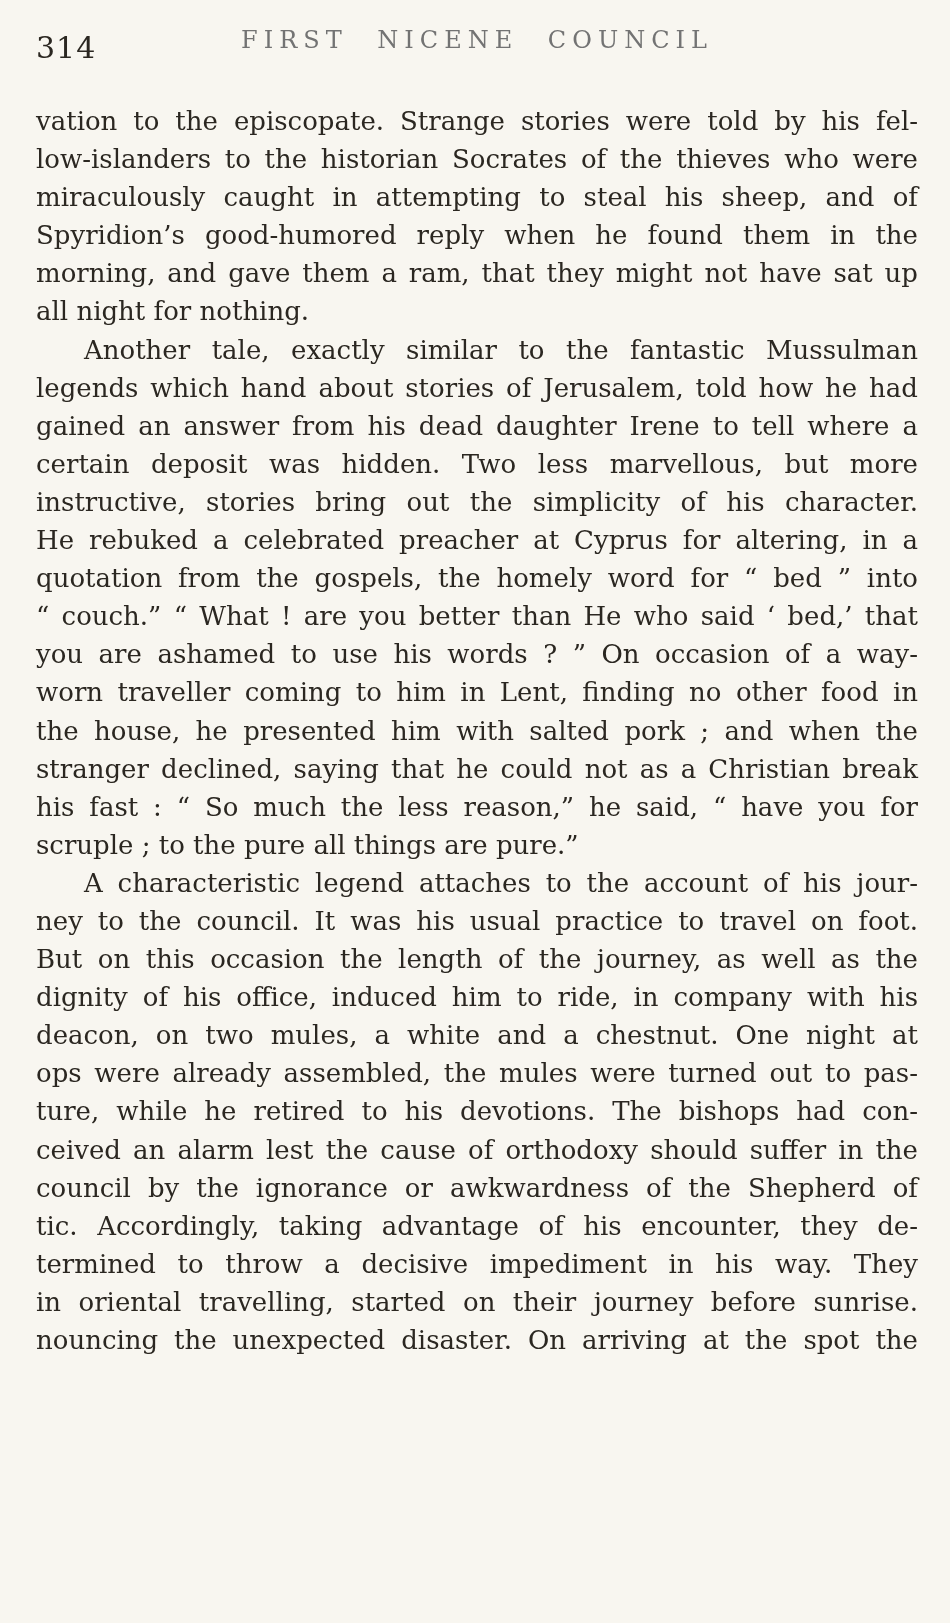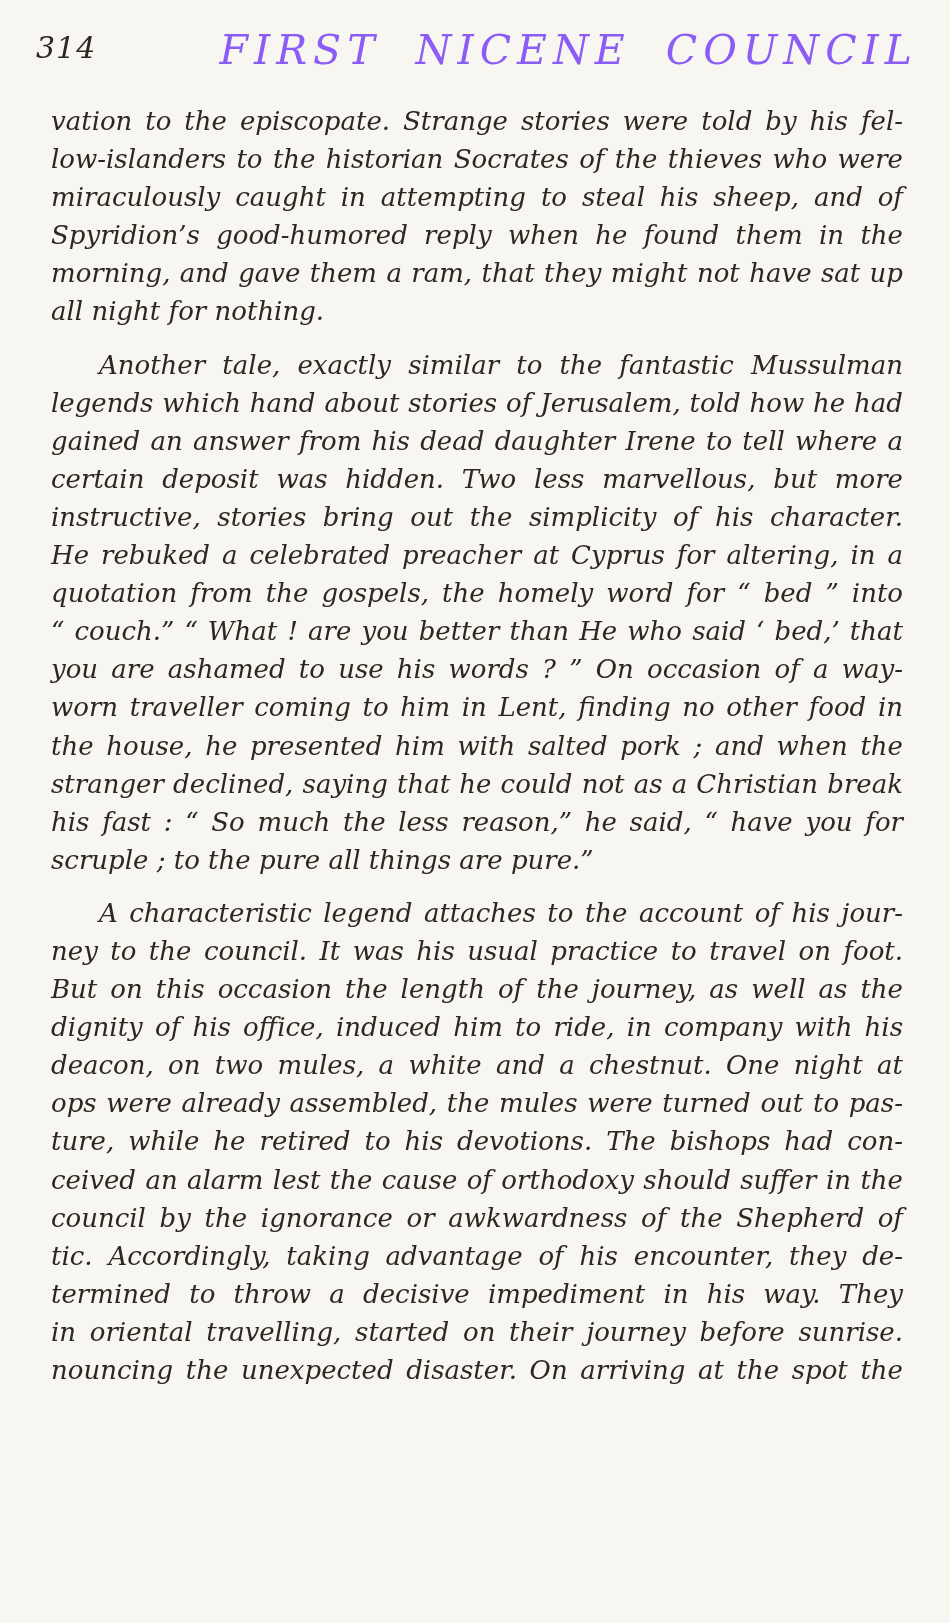--- a/index.html
+++ b/index.html
@@ -11,50 +11,49 @@
     position: relative;
     width: 950px;
     height: 1623px;
     margin: 0 auto;
     background: #f8f6f0;
     box-sizing: border-box;
     padding: 26px 32px 0 36px;
     font-family: "DejaVu Serif", "Liberation Serif", serif;
     color: #2b2721;
     overflow: hidden;
-    font-style: italic;
   }
   .running-head {
     position: relative;
     height: 52px;
     margin-bottom: 24px;
   }
   .page-number {
     position: absolute;
     left: 0;
     top: 4px;
     font-size: 30px;
     letter-spacing: 1px;
   }
   .head-title {
     position: absolute;
     left: 0;
     right: 0;
     top: 0;
-    text-align: right;
-    font-size: 41px;
+    text-align: center;
+    font-size: 24px;
     letter-spacing: 6px;
     word-spacing: 16px;
-    color: #8b5cf6;
+    color: #737373;
   }
   .page-body {
     font-size: 26px;
   }
   .paragraph {
-    margin: 15px;
+    margin: 0;
   }
   .line {
     line-height: 38.1px;
     height: 38.1px;
     white-space: nowrap;
     text-align: justify;
     text-align-last: justify;
     overflow: visible;
   }
   .line.last {

